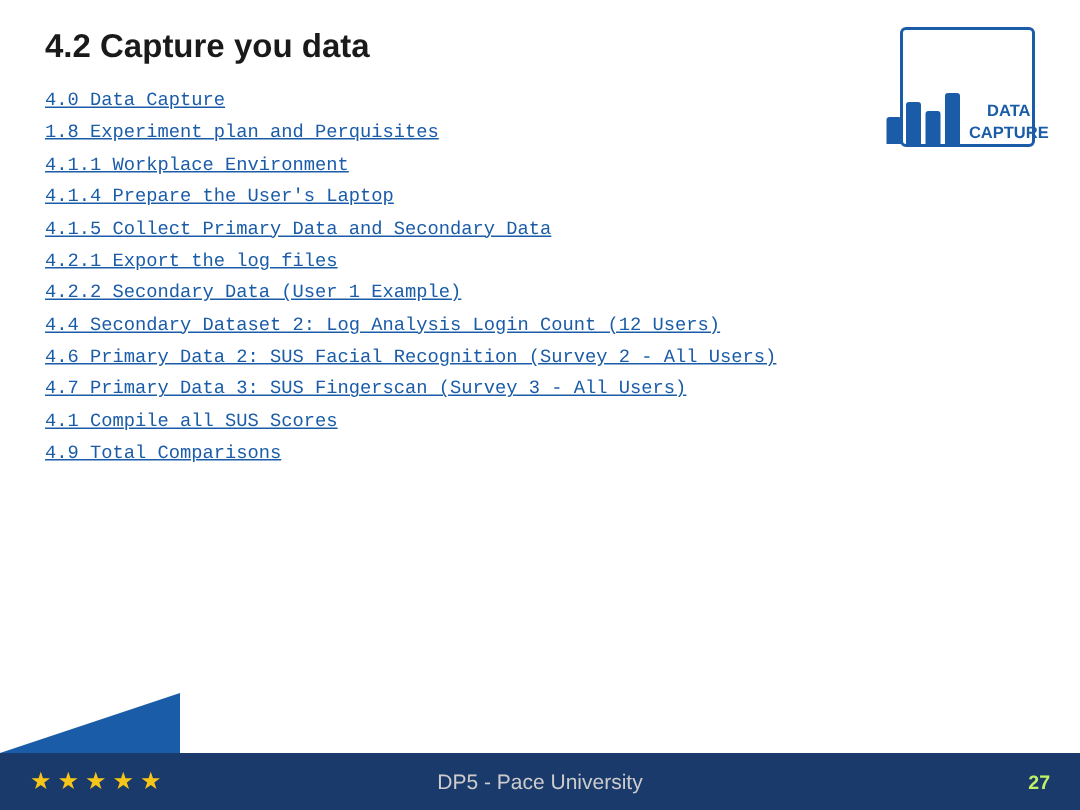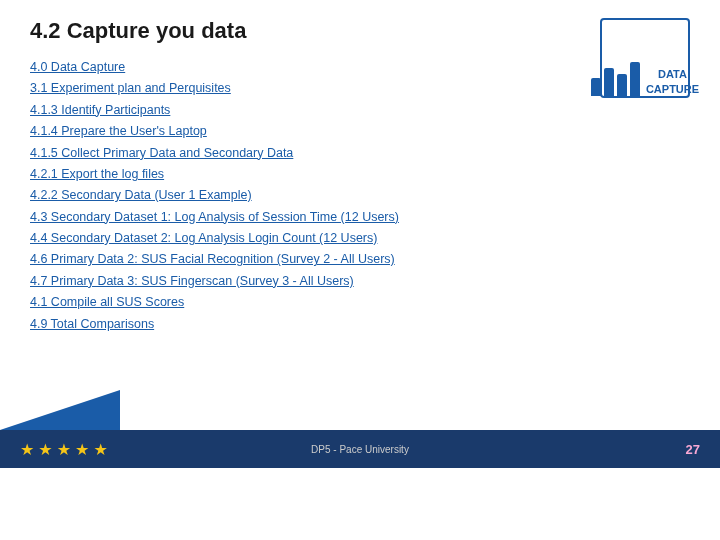--- a/index.html
+++ b/index.html
@@ -8,21 +8,21 @@
       width: 720px;
       height: 540px;
       font-family: Arial, sans-serif;
       background: #fff;
       overflow: hidden;
       position: relative;
     }
 
     .main-container {
       width: 720px;
-      height: 468px;
+      height: 540px;
       background: #fff;
       position: relative;
     }
 
     
     .content-area {
       padding: 18px 30px 10px 30px;
       position: relative;
     }
 
@@ -30,20 +30,21 @@
       font-size: 22px;
       font-weight: bold;
       color: #1a1a1a;
       margin-bottom: 14px;
     }
 
     .nav-links {
       display: flex;
       flex-direction: column;
       gap: 2px;
+      font-family: Liberation Mono, monospace;
     }
 
     .nav-link {
       font-size: 12.5px;
       color: #1a5ca8;
       text-decoration: underline;
       line-height: 1.55;
       cursor: pointer;
     }
 
@@ -104,28 +105,28 @@
       align-items: center;
     }
 
     .star {
       color: #f5c518;
       font-size: 16px;
     }
 
     .footer-center {
       color: #ccc;
-      font-size: 10px;
+      font-size: 14px;
       position: absolute;
       left: 50%;
       transform: translateX(-50%);
     }
 
     .page-number {
-      color: #f9a8d4;
+      color: #bef264;
       font-size: 13px;
       font-weight: bold;
     }
 
     
     .diagonal-shape-blue {
       position: absolute;
       bottom: 38px;
       left: 0;
       width: 120px;
@@ -159,27 +160,26 @@
         <div class="bar" style="height:28px;"></div>
         <div class="bar" style="height:22px;"></div>
         <div class="bar" style="height:34px;"></div>
       </div>
       <div class="logo-text">DATA
 CAPTURE</div>
     </div>
 
     <nav class="nav-links">
       <a class="nav-link" href="#">4.0 Data Capture</a>
-      <a class="nav-link" href="#">3.1 Experiment plan and Perquisites</a>
-      <a class="nav-link" href="#">4.1.3 Identify Participants</a>
+      <a class="nav-link" href="#">1.8 Experiment plan and Perquisites</a>
+      <a class="nav-link" href="#">4.1.1 Workplace Environment</a>
       <a class="nav-link" href="#">4.1.4 Prepare the User's Laptop</a>
       <a class="nav-link" href="#">4.1.5 Collect Primary Data and Secondary Data</a>
       <a class="nav-link" href="#">4.2.1 Export the log files</a>
       <a class="nav-link" href="#">4.2.2 Secondary Data (User 1 Example)</a>
-      <a class="nav-link" href="#">4.3 Secondary Dataset 1: Log Analysis of Session Time (12 Users)</a>
       <a class="nav-link" href="#">4.4 Secondary Dataset 2: Log Analysis Login Count (12 Users)</a>
       <a class="nav-link" href="#">4.6 Primary Data 2: SUS Facial Recognition (Survey 2 - All Users)</a>
       <a class="nav-link" href="#">4.7 Primary Data 3: SUS Fingerscan (Survey 3 - All Users)</a>
       <a class="nav-link" href="#">4.1 Compile all SUS Scores</a>
       <a class="nav-link" href="#">4.9 Total Comparisons</a>
     </nav>
 
   </div>
 
   <div class="diagonal-shape-blue"></div>

